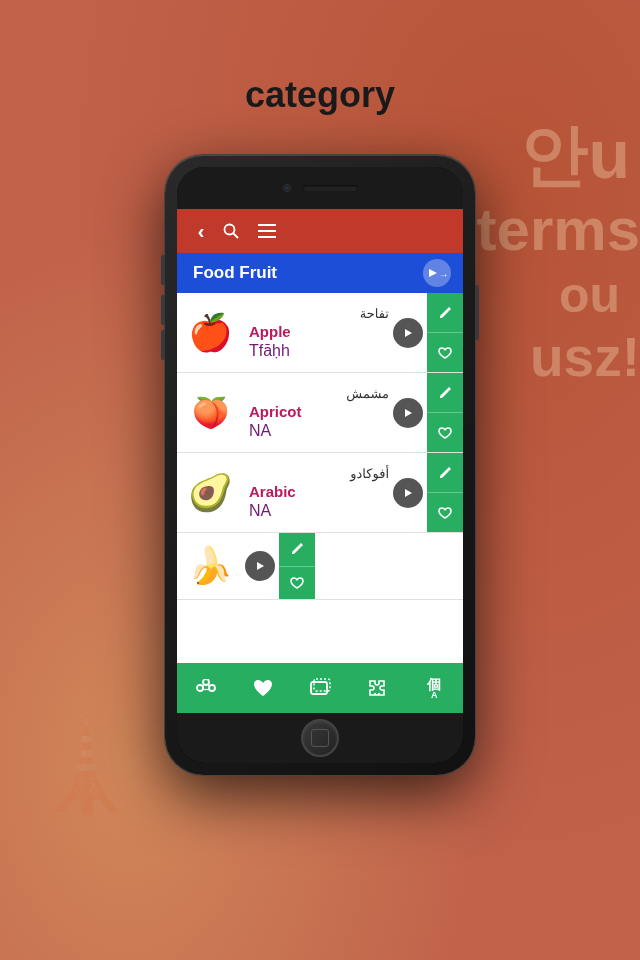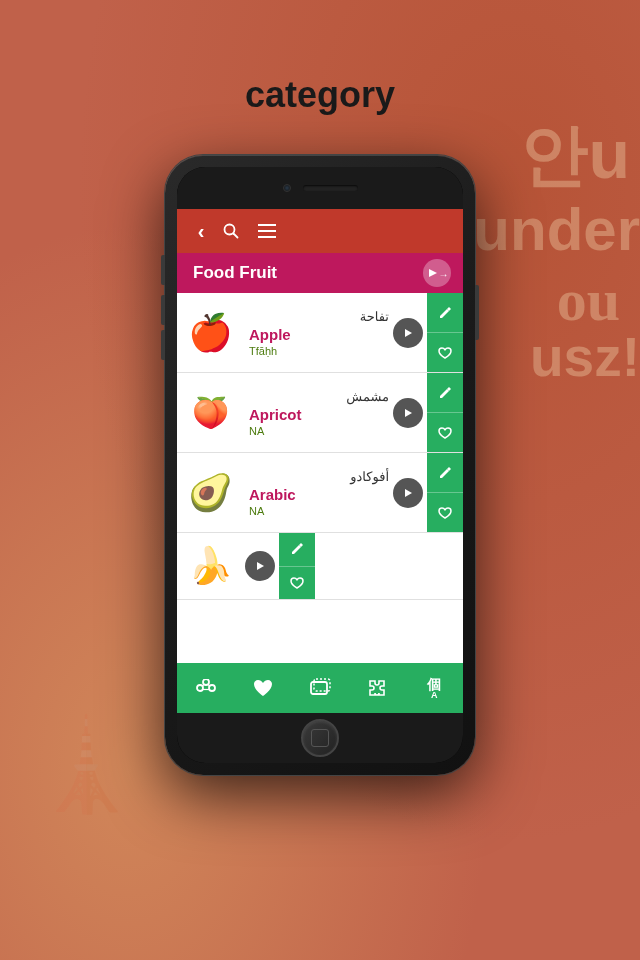--- a/index.html
+++ b/index.html
@@ -173,21 +173,21 @@
       width: 28px;
       height: 28px;
       display: flex;
       align-items: center;
       justify-content: center;
       font-size: 16px;
     }
 
     
     .category-header {
-      background: #be185d;
+      background: #1d4ed8;
       height: 40px;
       display: flex;
       align-items: center;
       justify-content: space-between;
       padding: 0 12px 0 16px;
       flex-shrink: 0;
     }
 
     .category-title {
       color: white;
@@ -257,22 +257,22 @@
     }
 
     .vocab-english {
       font-size: 15px;
       color: #be185d;
       font-weight: 600;
       margin-top: 2px;
     }
 
     .vocab-phonetic {
-      font-size: 11px;
-      color: #4d7c0f;
+      font-size: 16px;
+      color: #701a75;
       margin-top: 2px;
     }
 
     .vocab-actions {
       display: flex;
       align-items: center;
       padding-right: 4px;
       gap: 4px;
     }
 
@@ -369,31 +369,31 @@
       position: absolute;
       font-size: 72px;
       font-weight: 900;
       color: rgba(245, 220, 180, 0.35);
       line-height: 1;
       user-select: none;
     }
 
     .bg-hangul { top: 120px; right: 10px; font-size: 68px; }
     .bg-bonjour { top: 200px; right: 0px; font-size: 60px; }
-    .bg-vous { top: 270px; right: 20px; font-size: 60px; font-family: Liberation Serif, serif; }
+    .bg-vous { top: 270px; right: 20px; font-size: 50px; }
     .bg-usz { top: 330px; right: 0px; font-size: 55px; }
     .bg-eiffel { bottom: 150px; left: 30px; font-size: 90px; opacity: 0.2; }
   </style>
 </head>
 <body>
 
 <div class="bg-overlay"></div>
 
 <span class="deco-text bg-hangul">안u</span>
-<span class="deco-text bg-bonjour">under</span>
+<span class="deco-text bg-bonjour">terms</span>
 <span class="deco-text bg-vous">ou</span>
 <span class="deco-text bg-usz">usz!</span>
 <span class="deco-text bg-eiffel">🗼</span>
 
 <div class="top-text">
   <h1>
     <br>
     <span>category</span>
   </h1>
 </div>

